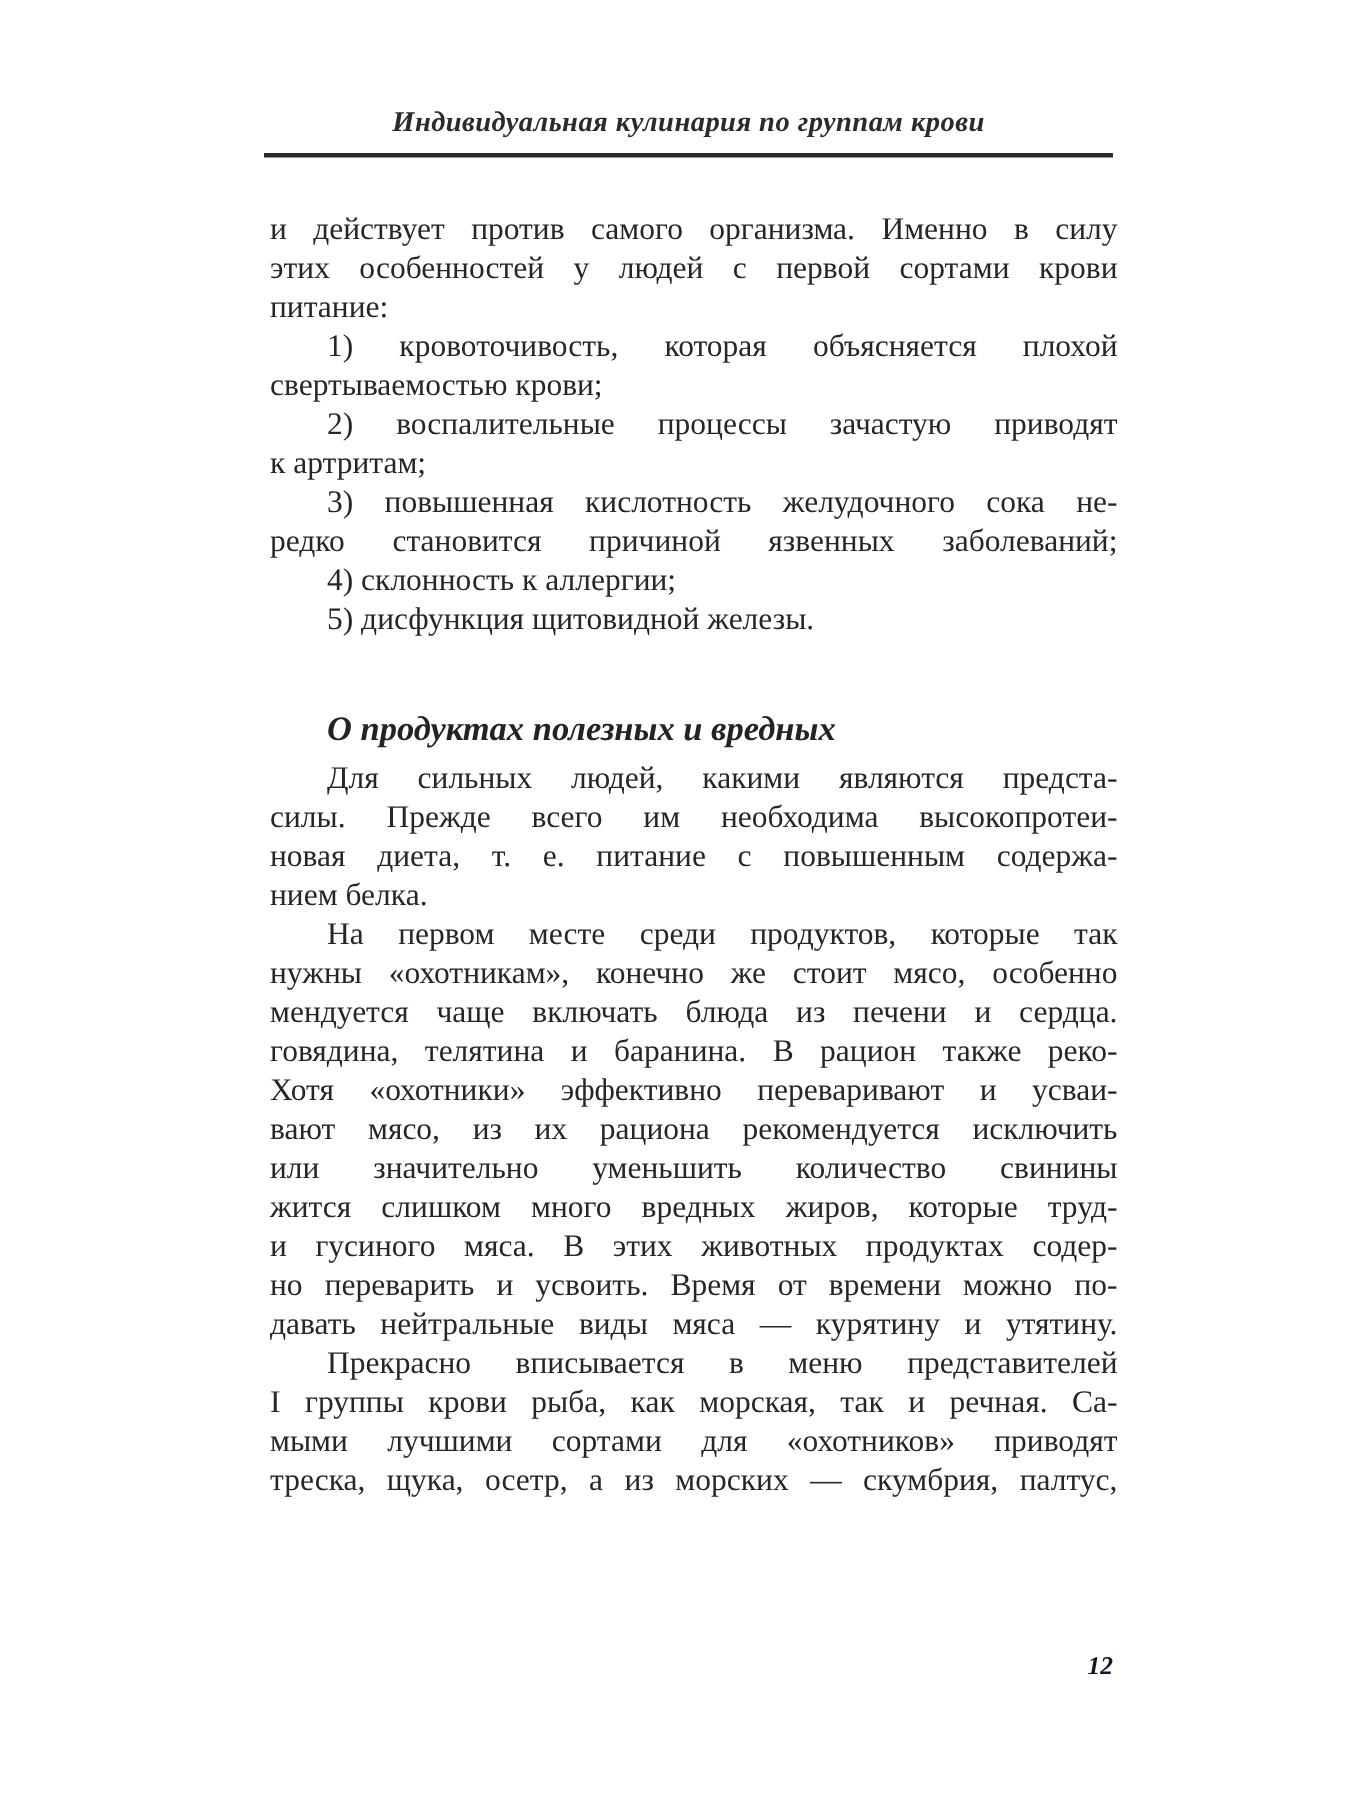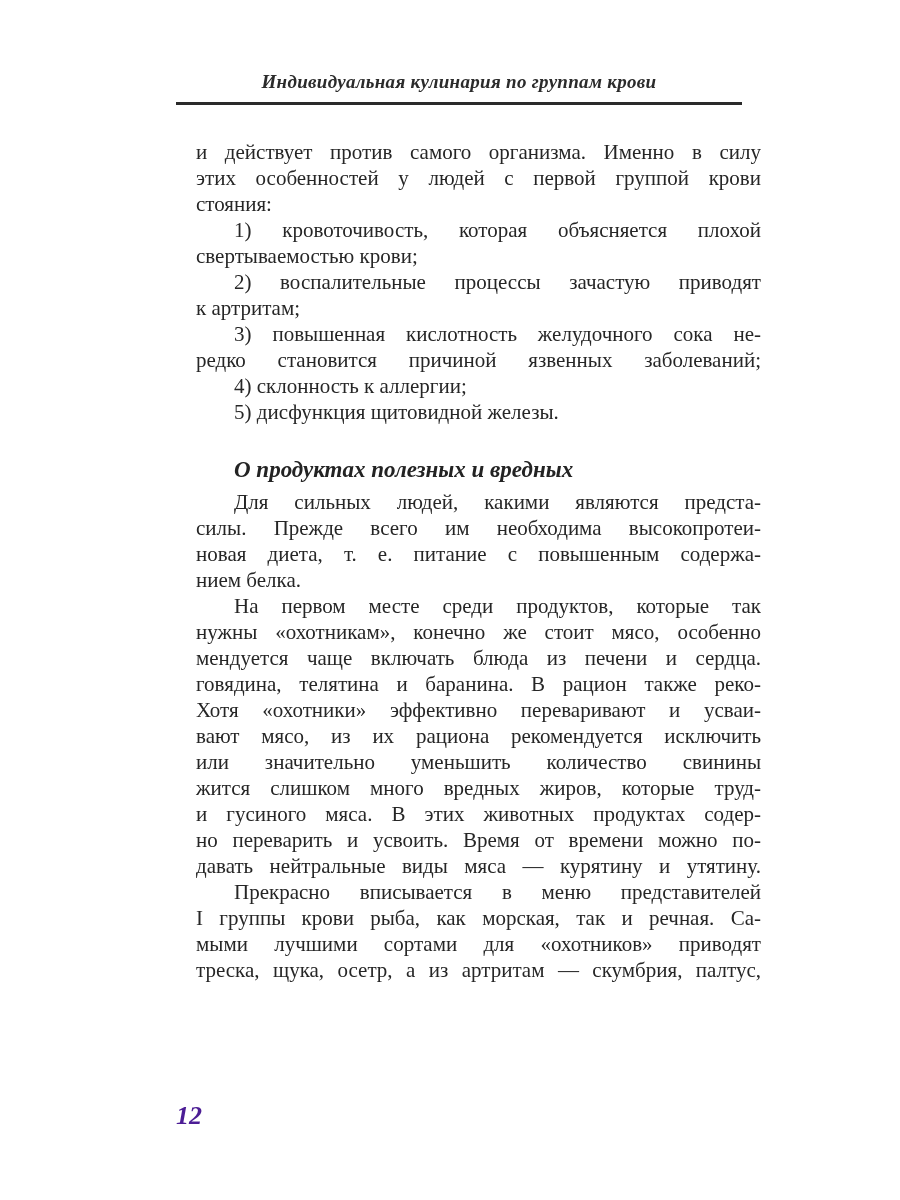--- a/index.html
+++ b/index.html
@@ -33,21 +33,21 @@
   .header-rule {
     position: absolute;
     left: 176px;
     top: 102px;
     width: 566px;
     height: 3px;
     background: #2a2a2a;
   }
   .body-text {
     position: absolute;
-    left: 196px;
+    left: 180px;
     top: 139px;
     width: 565px;
     font-size: 21px;
     color: #262626;
   }
   .line {
     line-height: 26px;
     white-space: normal;
     text-align: left;
   }
@@ -56,47 +56,47 @@
     text-align-last: justify;
   }
   .line.indent {
     text-indent: 38px;
   }
   .section-heading {
     font-weight: bold;
     font-style: italic;
     font-size: 23px;
     line-height: 30px;
-    margin-top: 30px;
+    margin-top: 46px;
     margin-bottom: 4px;
     text-indent: 38px;
     color: #232323;
   }
   .page-number {
     position: absolute;
     left: 176px;
     top: 1101px;
     width: 566px;
-    text-align: left;
+    text-align: right;
     font-style: italic;
     font-weight: bold;
-    font-size: 26px;
-    color: #4c1d95;
+    font-size: 17px;
+    color: #0f172a;
   }
 </style>
 </head>
 <body>
 
 <div class="page">
   <div class="running-header">Индивидуальная кулинария по группам крови</div>
   <div class="header-rule"></div>
   <div class="body-text">
       <div class="line fill">и действует против самого организма. Именно в силу</div>
-      <div class="line fill">этих особенностей у людей с первой группой крови</div>
-      <div class="line">стояния:</div>
+      <div class="line fill">этих особенностей у людей с первой сортами крови</div>
+      <div class="line">питание:</div>
       <div class="line fill indent">1) кровоточивость, которая объясняется плохой</div>
       <div class="line">свертываемостью крови;</div>
       <div class="line fill indent">2) воспалительные процессы зачастую приводят</div>
       <div class="line">к артритам;</div>
       <div class="line fill indent">3) повышенная кислотность желудочного сока не-</div>
       <div class="line fill">редко становится причиной язвенных заболеваний;</div>
       <div class="line indent">4) склонность к аллергии;</div>
       <div class="line indent">5) дисфункция щитовидной железы.</div>
       <div class="section-heading">О продуктах полезных и вредных</div>
       <div class="line fill indent">Для сильных людей, какими являются предста-</div>
@@ -110,16 +110,16 @@
       <div class="line fill">Хотя «охотники» эффективно переваривают и усваи-</div>
       <div class="line fill">вают мясо, из их рациона рекомендуется исключить</div>
       <div class="line fill">или значительно уменьшить количество свинины</div>
       <div class="line fill">жится слишком много вредных жиров, которые труд-</div>
       <div class="line fill">и гусиного мяса. В этих животных продуктах содер-</div>
       <div class="line fill">но переварить и усвоить. Время от времени можно по-</div>
       <div class="line fill">давать нейтральные виды мяса — курятину и утятину.</div>
       <div class="line fill indent">Прекрасно вписывается в меню представителей</div>
       <div class="line fill">I группы крови рыба, как морская, так и речная. Са-</div>
       <div class="line fill">мыми лучшими сортами для «охотников» приводят</div>
-      <div class="line fill">треска, щука, осетр, а из артритам — скумбрия, палтус,</div>
+      <div class="line fill">треска, щука, осетр, а из морских — скумбрия, палтус,</div>
     </div>
   <div class="page-number">12</div>
 </div>
 
 </body></html>

